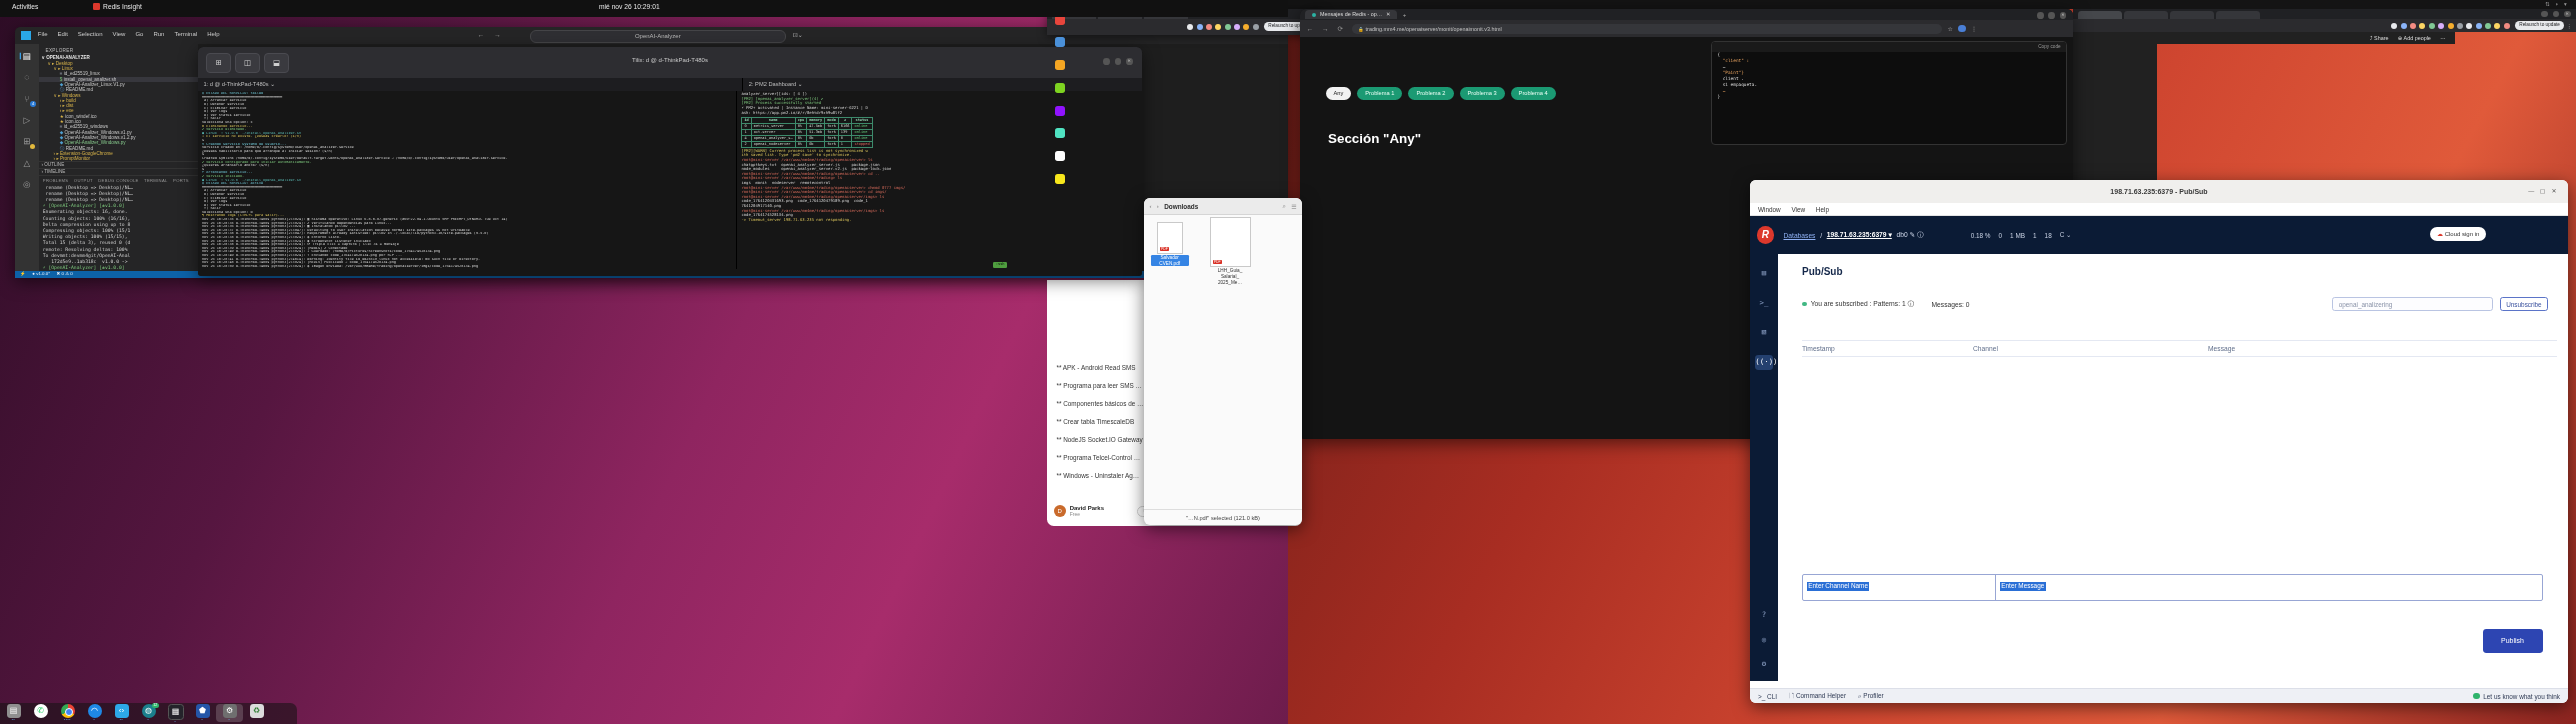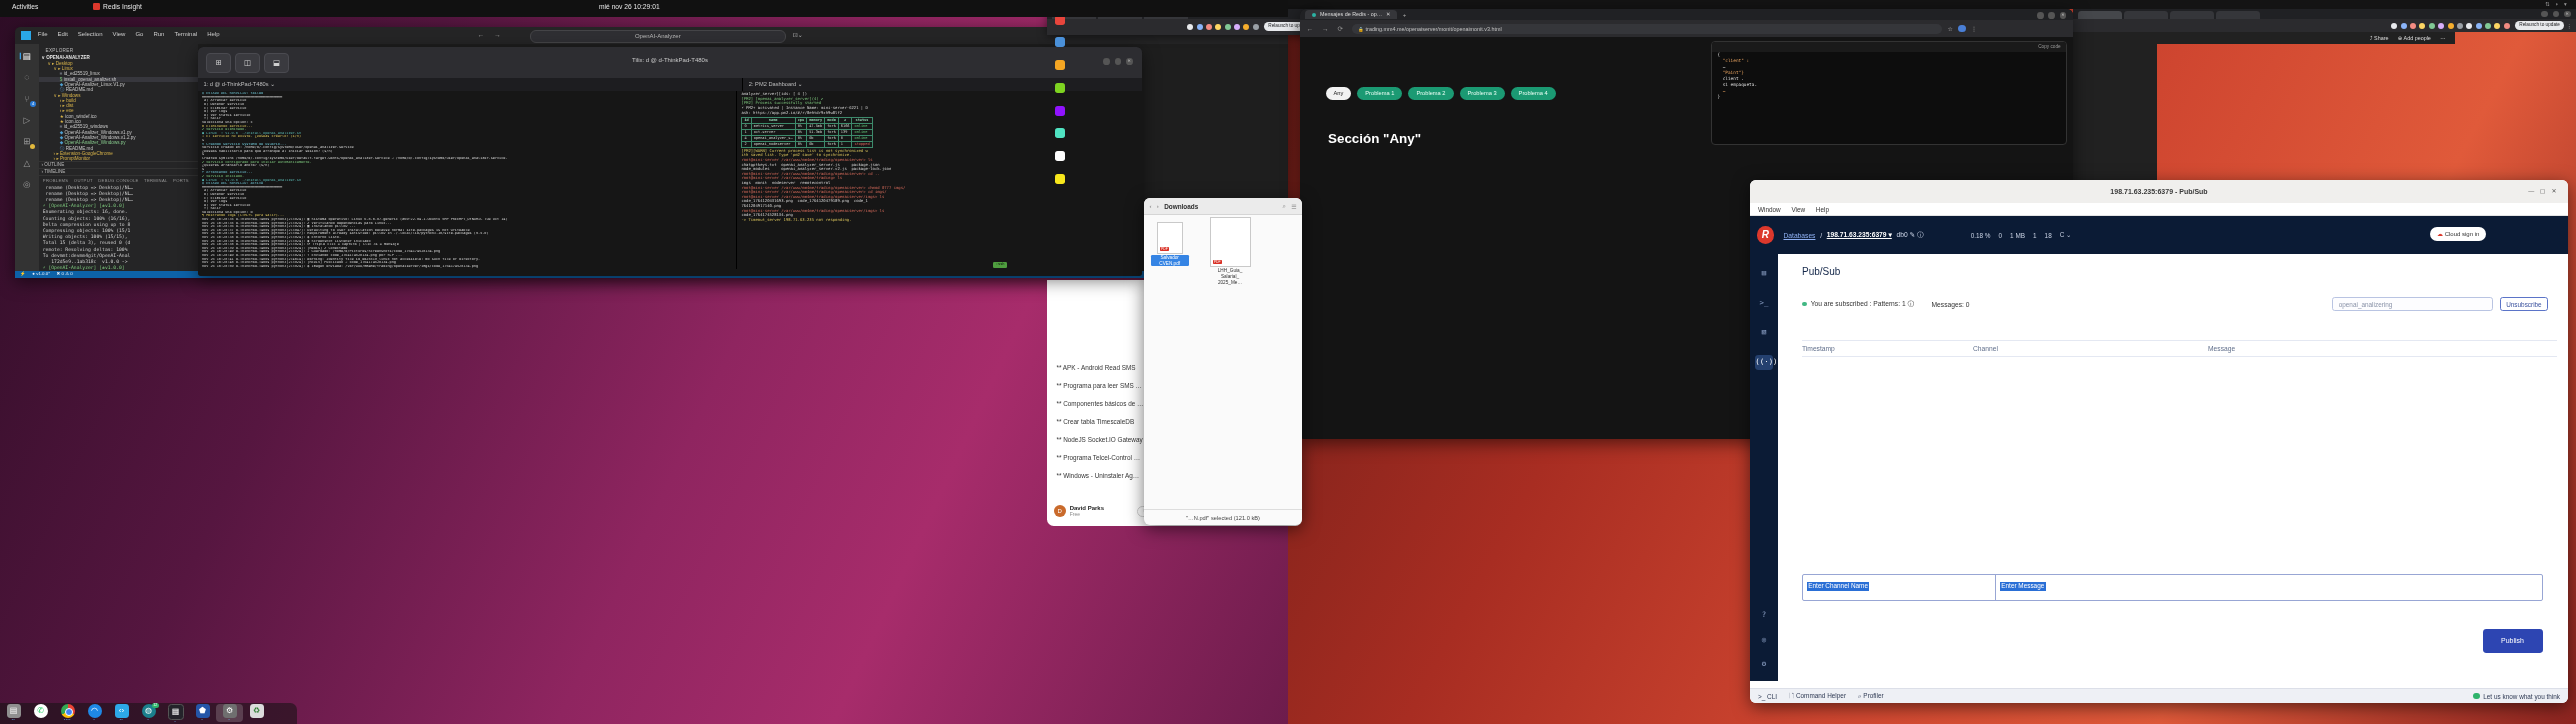--- a/index.html
+++ b/index.html
@@ -155,21 +155,21 @@
   #rd-bc .lk{color:#8fb0f2;text-decoration:underline;}
   #rd-bc .inst{color:#fff;font-weight:bold;text-decoration:underline;}
   #rd-stats{display:flex;gap:8px;font-size:6.4px;margin-left:47px;align-items:center;color:#c9d2e4;}
   #rd-cloud{position:absolute;right:82px;top:11.4px;height:14px;background:#fff;border-radius:7.4px;color:#333;font-size:6px;line-height:14px;padding:0 6.7px;}
   #rd-cloud::before{content:"☁ ";color:#dc382c;}
   #rd-rail{position:absolute;left:0;top:74px;width:28px;height:427px;background:#0b1b35;display:flex;flex-direction:column;align-items:center;padding-top:12px;gap:14.8px;box-sizing:border-box;}
   .rail-ic{width:17.4px;height:14.8px;color:#8fa3c8;font-size:7.4px;text-align:center;line-height:14.8px;border-radius:3.4px;font-family:"DejaVu Sans Mono",monospace;}
   .rail-ic.active{background:#24406f;color:#fff;}
   .rail-sp{flex:1;}
   #rd-body{position:absolute;left:28px;top:74px;right:0;bottom:14.8px;background:#fff;overflow:hidden;}
-  #rd-h1{position:absolute;left:24px;top:12px;font-size:10px;font-weight:400;color:#15284a;}
+  #rd-h1{position:absolute;left:24px;top:12px;font-size:10px;font-weight:700;color:#15284a;}
   #rd-subrow{position:absolute;left:24px;top:42px;right:10.7px;height:16px;display:flex;align-items:center;font-size:6.7px;color:#333;}
   #rd-sub-dot{width:4.7px;height:4.7px;border-radius:50%;background:#42b883;margin-right:4px;}
   #rd-msgs{margin-left:17.4px;}
   #rd-filter{position:absolute;right:64px;width:161px;height:14.8px;border:0.7px solid #b9c4e2;border-radius:2.7px;color:#8a93a8;font-size:6.4px;line-height:14.8px;padding:0 5.4px;box-sizing:border-box;background:#fdfdff;}
   #rd-unsub{position:absolute;right:9.4px;width:48px;height:14.8px;border:1px solid #5b74c8;border-radius:2.7px;color:#39519e;font-size:6.4px;line-height:13.4px;text-align:center;box-sizing:border-box;}
   #rd-cols{position:absolute;left:24px;top:86px;right:10.7px;height:14.8px;border-top:0.7px solid #e4e8f2;border-bottom:0.7px solid #e4e8f2;display:flex;align-items:center;font-size:6.7px;color:#62708c;}
   #rd-cols .col0{width:171px;} #rd-cols .col1{width:235px;} 
   #rd-inbox{position:absolute;left:24px;bottom:87px;right:25.5px;height:25.5px;border:0.7px solid #98a6d4;border-radius:2px;display:flex;}
   #rd-ch{width:193px;border-right:0.7px solid #98a6d4;padding:3.4px 4px;box-sizing:border-box;}
   #rd-msg{flex:1;padding:3.4px 4px;box-sizing:border-box;}

